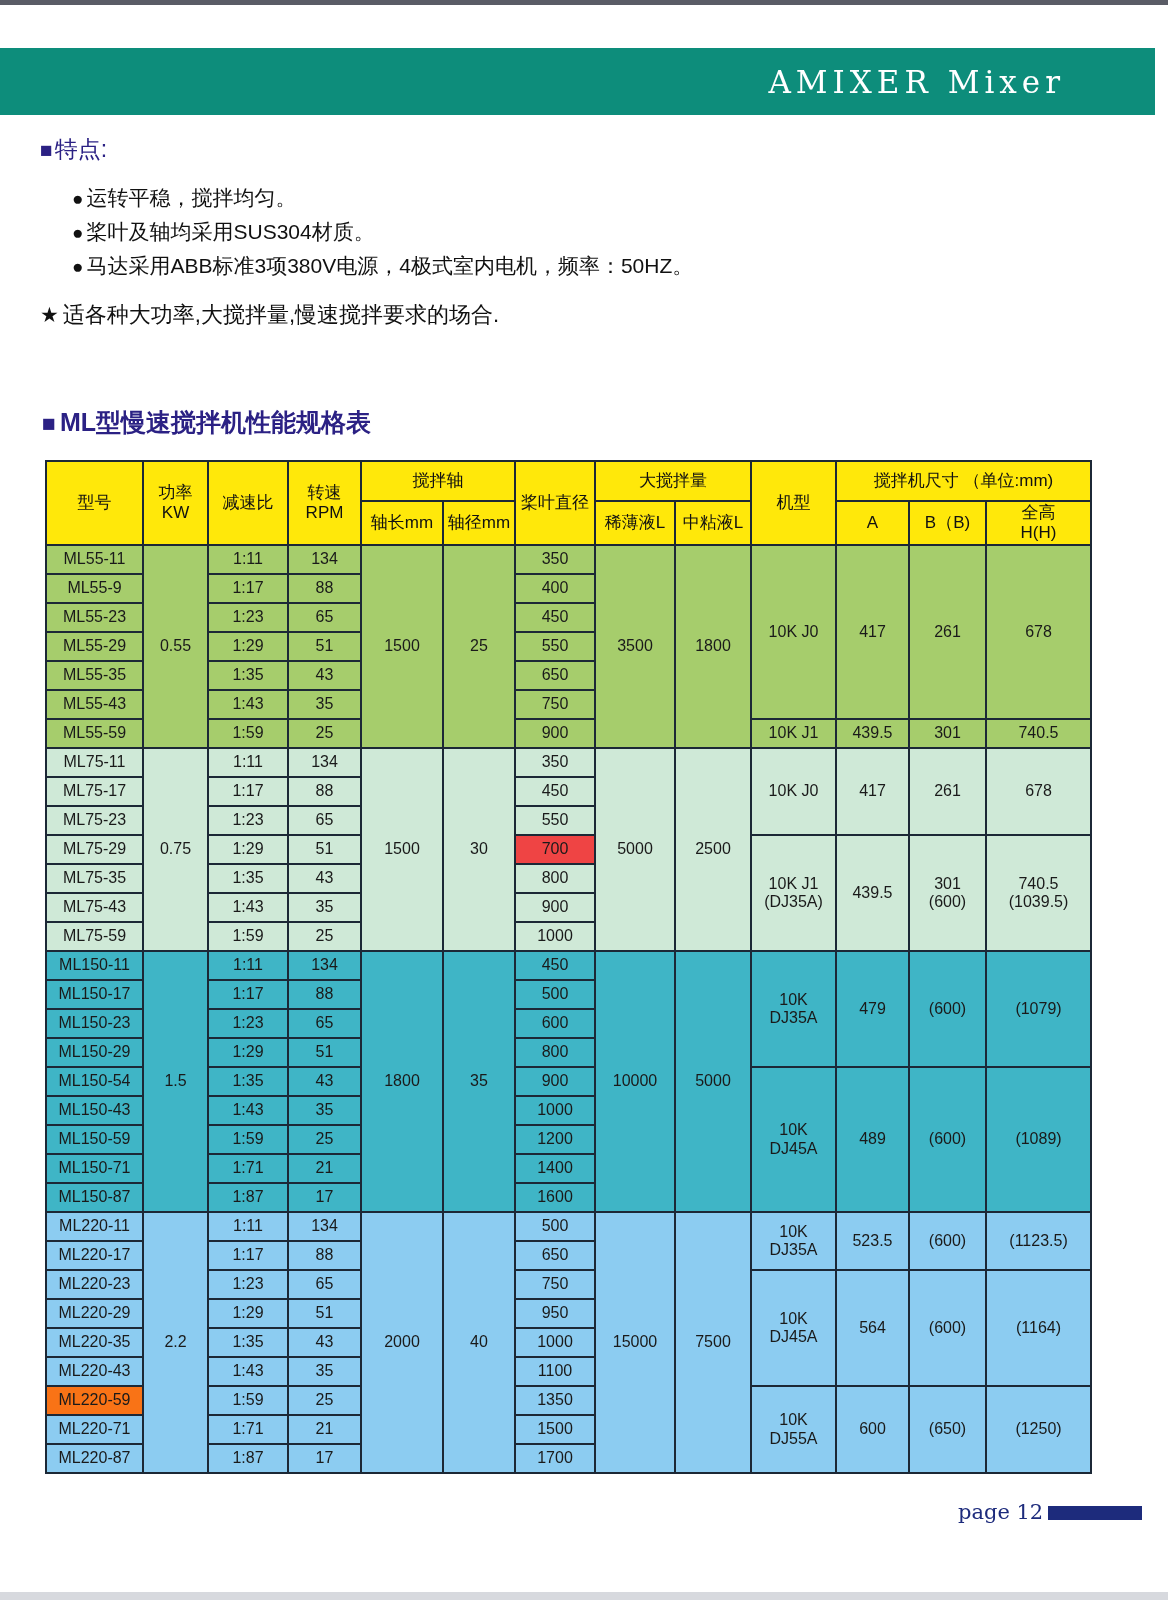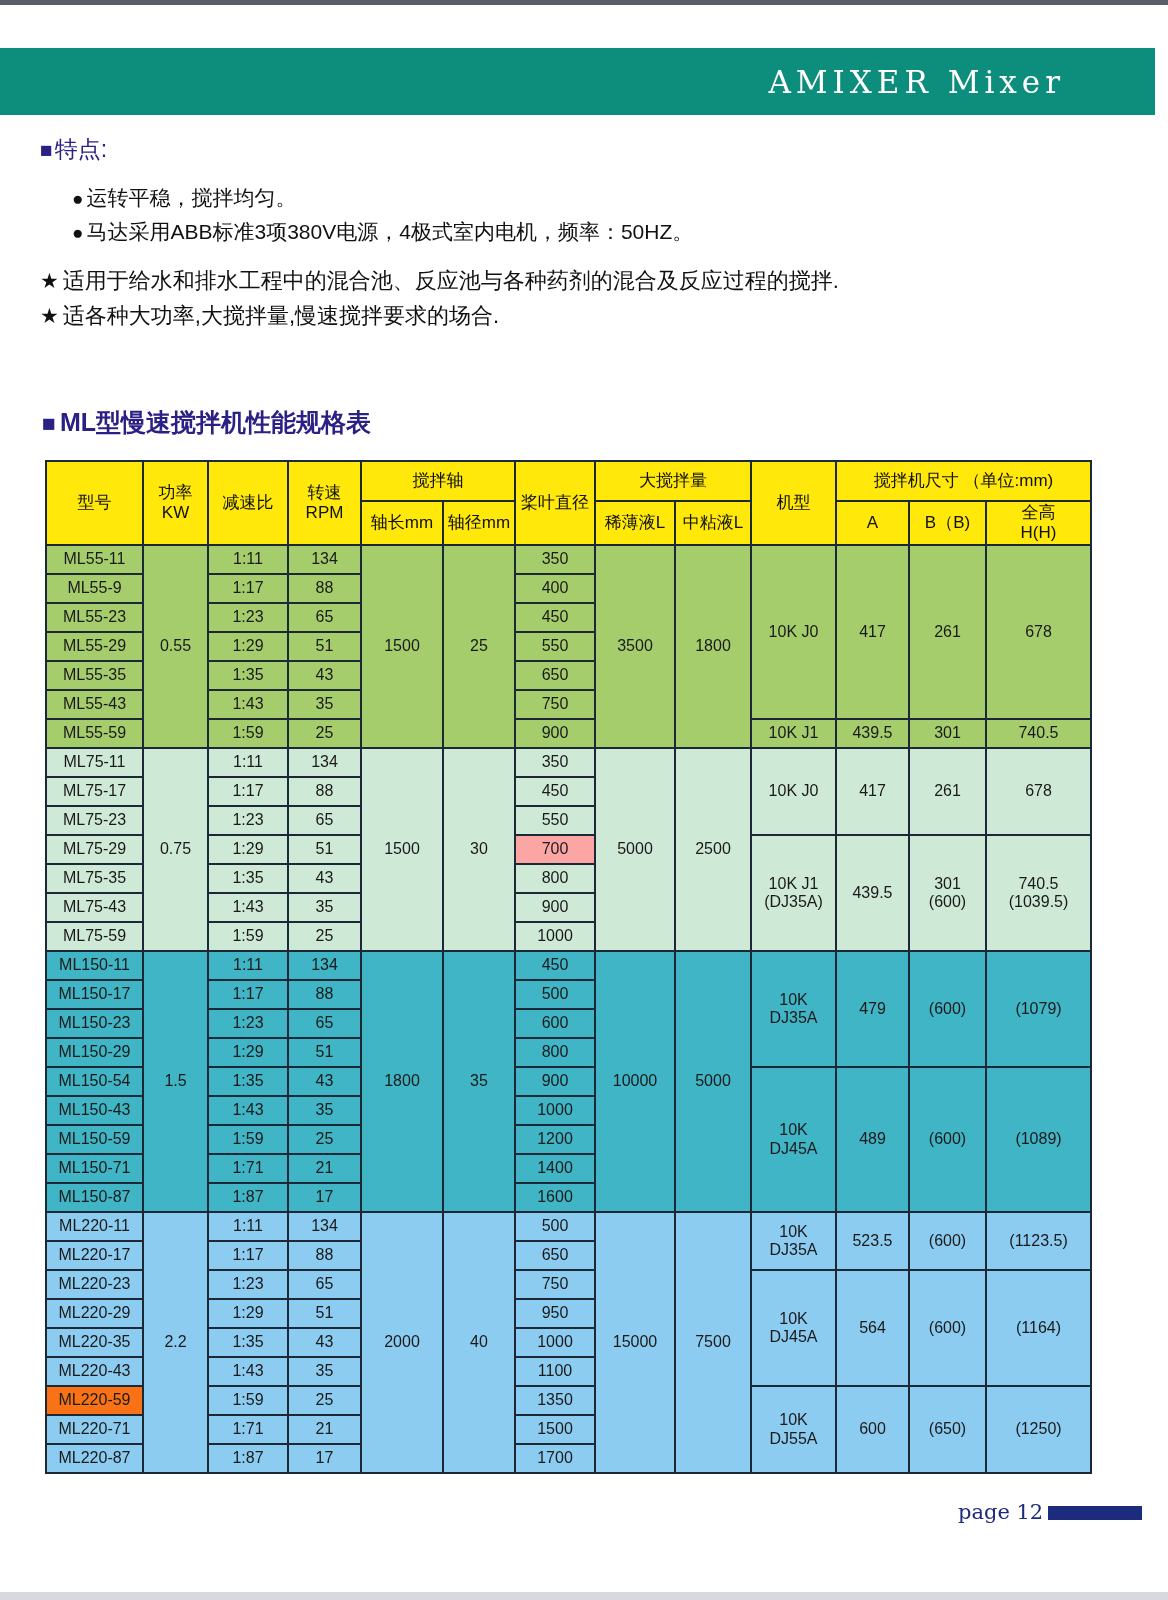--- a/index.html
+++ b/index.html
@@ -60,24 +60,24 @@
 <div class="top-strip"></div>
 
 <div class="banner">
   <span class="banner-title">AMIXER Mixer</span>
 </div>
 
 <div class="features">
   <div class="features-heading"><span class="marker">■</span><span>特点:</span></div>
   <ul class="feature-list">
     <li><span class="bullet">●</span><span>运转平稳，搅拌均匀。</span></li>
+    <li><span class="bullet">●</span><span>桨叶及轴均采用SUS304材质。</span></li>
     <li><span class="bullet">●</span><span>马达采用ABB标准3项380V电源，4极式室内电机，频率：50HZ。</span></li>
   </ul>
   <ul class="star-list">
-    <li><span class="star">★</span><span>适用于给水和排水工程中的混合池、反应池与各种药剂的混合及反应过程的搅拌.</span></li>
     <li><span class="star">★</span><span>适各种大功率,大搅拌量,慢速搅拌要求的场合.</span></li>
   </ul>
 </div>
 
 <div class="table-title"><span class="marker">■</span><span>ML型慢速搅拌机性能规格表</span></div>
 
 <table class="spec">
   <colgroup>
     <col style="width:97px">
       <col style="width:65px">
@@ -196,21 +196,21 @@
       <tr>
         <td class="model" style="background: rgb(207, 233, 215);">ML75-23</td>
         <td style="background: rgb(207, 233, 215);">1:23</td>
         <td style="background: rgb(207, 233, 215);">65</td>
         <td style="background: rgb(207, 233, 215);">550</td>
       </tr>
       <tr>
         <td class="model" style="background: rgb(207, 233, 215);">ML75-29</td>
         <td style="background: rgb(207, 233, 215);">1:29</td>
         <td style="background: rgb(207, 233, 215);">51</td>
-        <td style="background: #fca5a5;">700</td>
+        <td style="background: #ef4444;">700</td>
         <td rowspan="4" style="background: rgb(207, 233, 215);">10K J1
 (DJ35A)</td>
         <td rowspan="4" style="background: rgb(207, 233, 215);">439.5</td>
         <td rowspan="4" style="background: rgb(207, 233, 215);">301
 (600)</td>
         <td rowspan="4" style="background: rgb(207, 233, 215);">740.5
 (1039.5)</td>
       </tr>
       <tr>
         <td class="model" style="background: rgb(207, 233, 215);">ML75-35</td>

